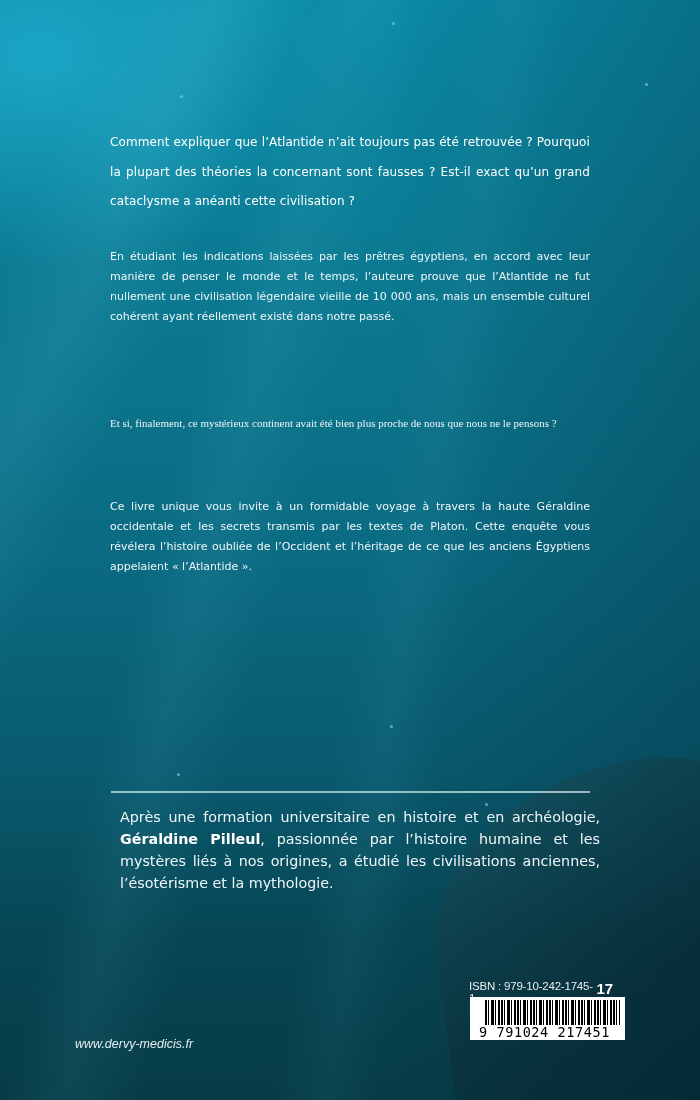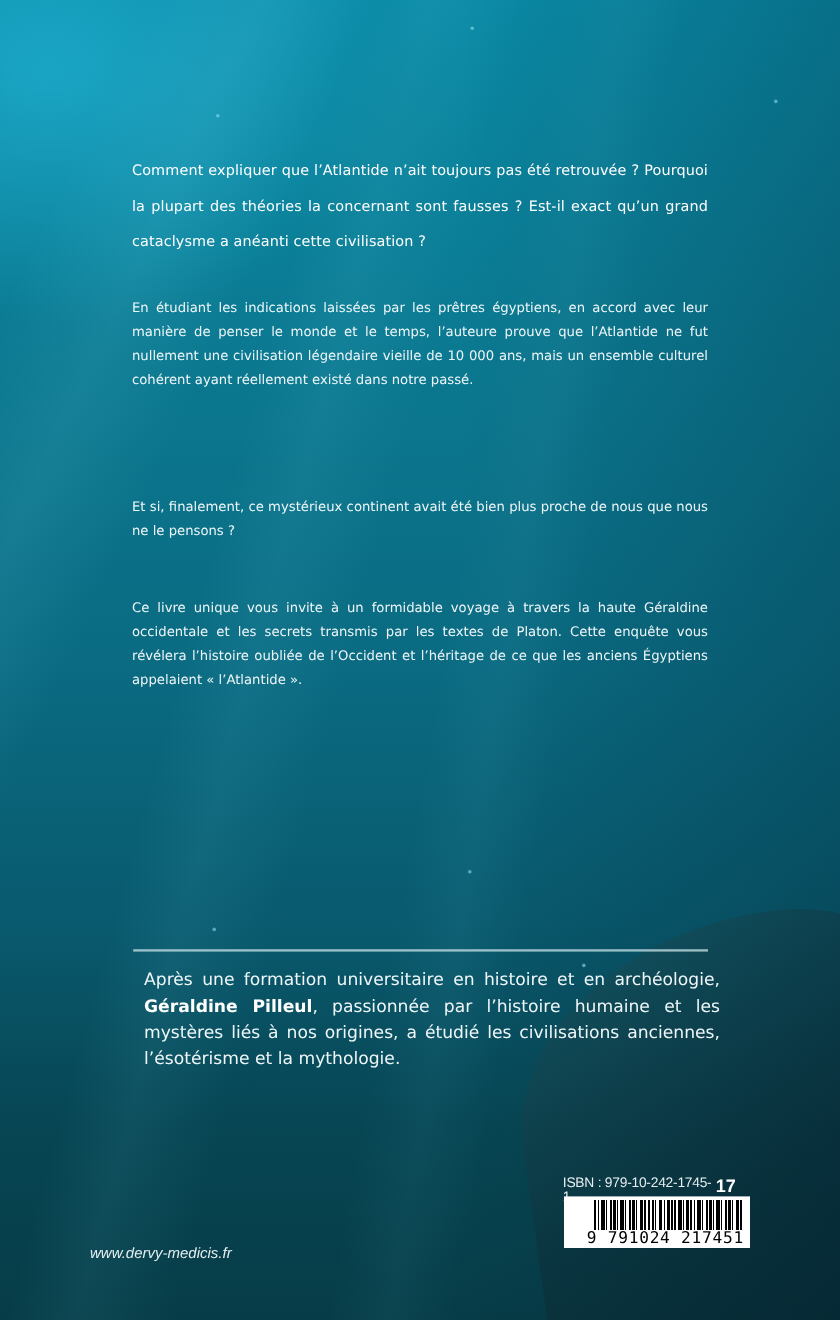--- a/index.html
+++ b/index.html
@@ -30,41 +30,41 @@
   }
   .text-block {
     position: absolute; left: 110px; width: 480px;
     text-align: justify; text-align-last: left;
   }
   .lead {
     top: 128px; font-weight: normal; font-size: 12px; line-height: 29.5px; letter-spacing: 0.1px;
   }
   .para { font-size: 11px; line-height: 20px; color: #eef6f8; }
   .p1 { top: 247px; }
-  .p2 { top: 413px; }
+  .p2 { top: 413px; font-family: Liberation Serif, serif; }
   .p3 { top: 497px; }
   .divider {
     position: absolute; left: 111px; top: 791px; width: 479px; height: 2px;
     background: rgba(200,225,230,0.75);
   }
   .bio {
     position: absolute; left: 120px; top: 806px; width: 480px;
     font-size: 14.3px; line-height: 22px; color: #eef6f8;
     text-align: justify; text-align-last: left;
   }
   .bio b { color: #ffffff; }
   .isbn-line {
     position: absolute; left: 469px; top: 980px; width: 156px; height: 16px;
     display: flex; justify-content: space-between; align-items: flex-start;
   }
   .isbn { font-family: "Liberation Sans", sans-serif; font-size: 11.5px; color: #e6eef0; letter-spacing: -0.2px; }
   .price { font-family: "Liberation Sans", sans-serif; font-weight: bold; font-size: 15px; color: #ffffff; }
   .barcode {
     position: absolute; left: 470px; top: 997px; width: 155px; height: 43px;
-    background: #ffffff; box-sizing: border-box; padding: 3px 5px 0 19px;
+    background: #ffffff; box-sizing: border-box; padding: 3px 5px 0 9px;
   }
   .bars {
     height: 25px; margin-left: 6px;
     background: repeating-linear-gradient(90deg,
       #000 0 2px, #fff 2px 3px, #000 3px 4px, #fff 4px 6px, #000 6px 9px, #fff 9px 10px,
       #000 10px 11px, #fff 11px 13px, #000 13px 15px, #fff 15px 16px);
   }
   .digits {
     font-family: "DejaVu Sans Mono", monospace; font-size: 13.5px; color: #000;
     letter-spacing: 0.6px; line-height: 14px; margin-top: 0px; white-space: nowrap;

